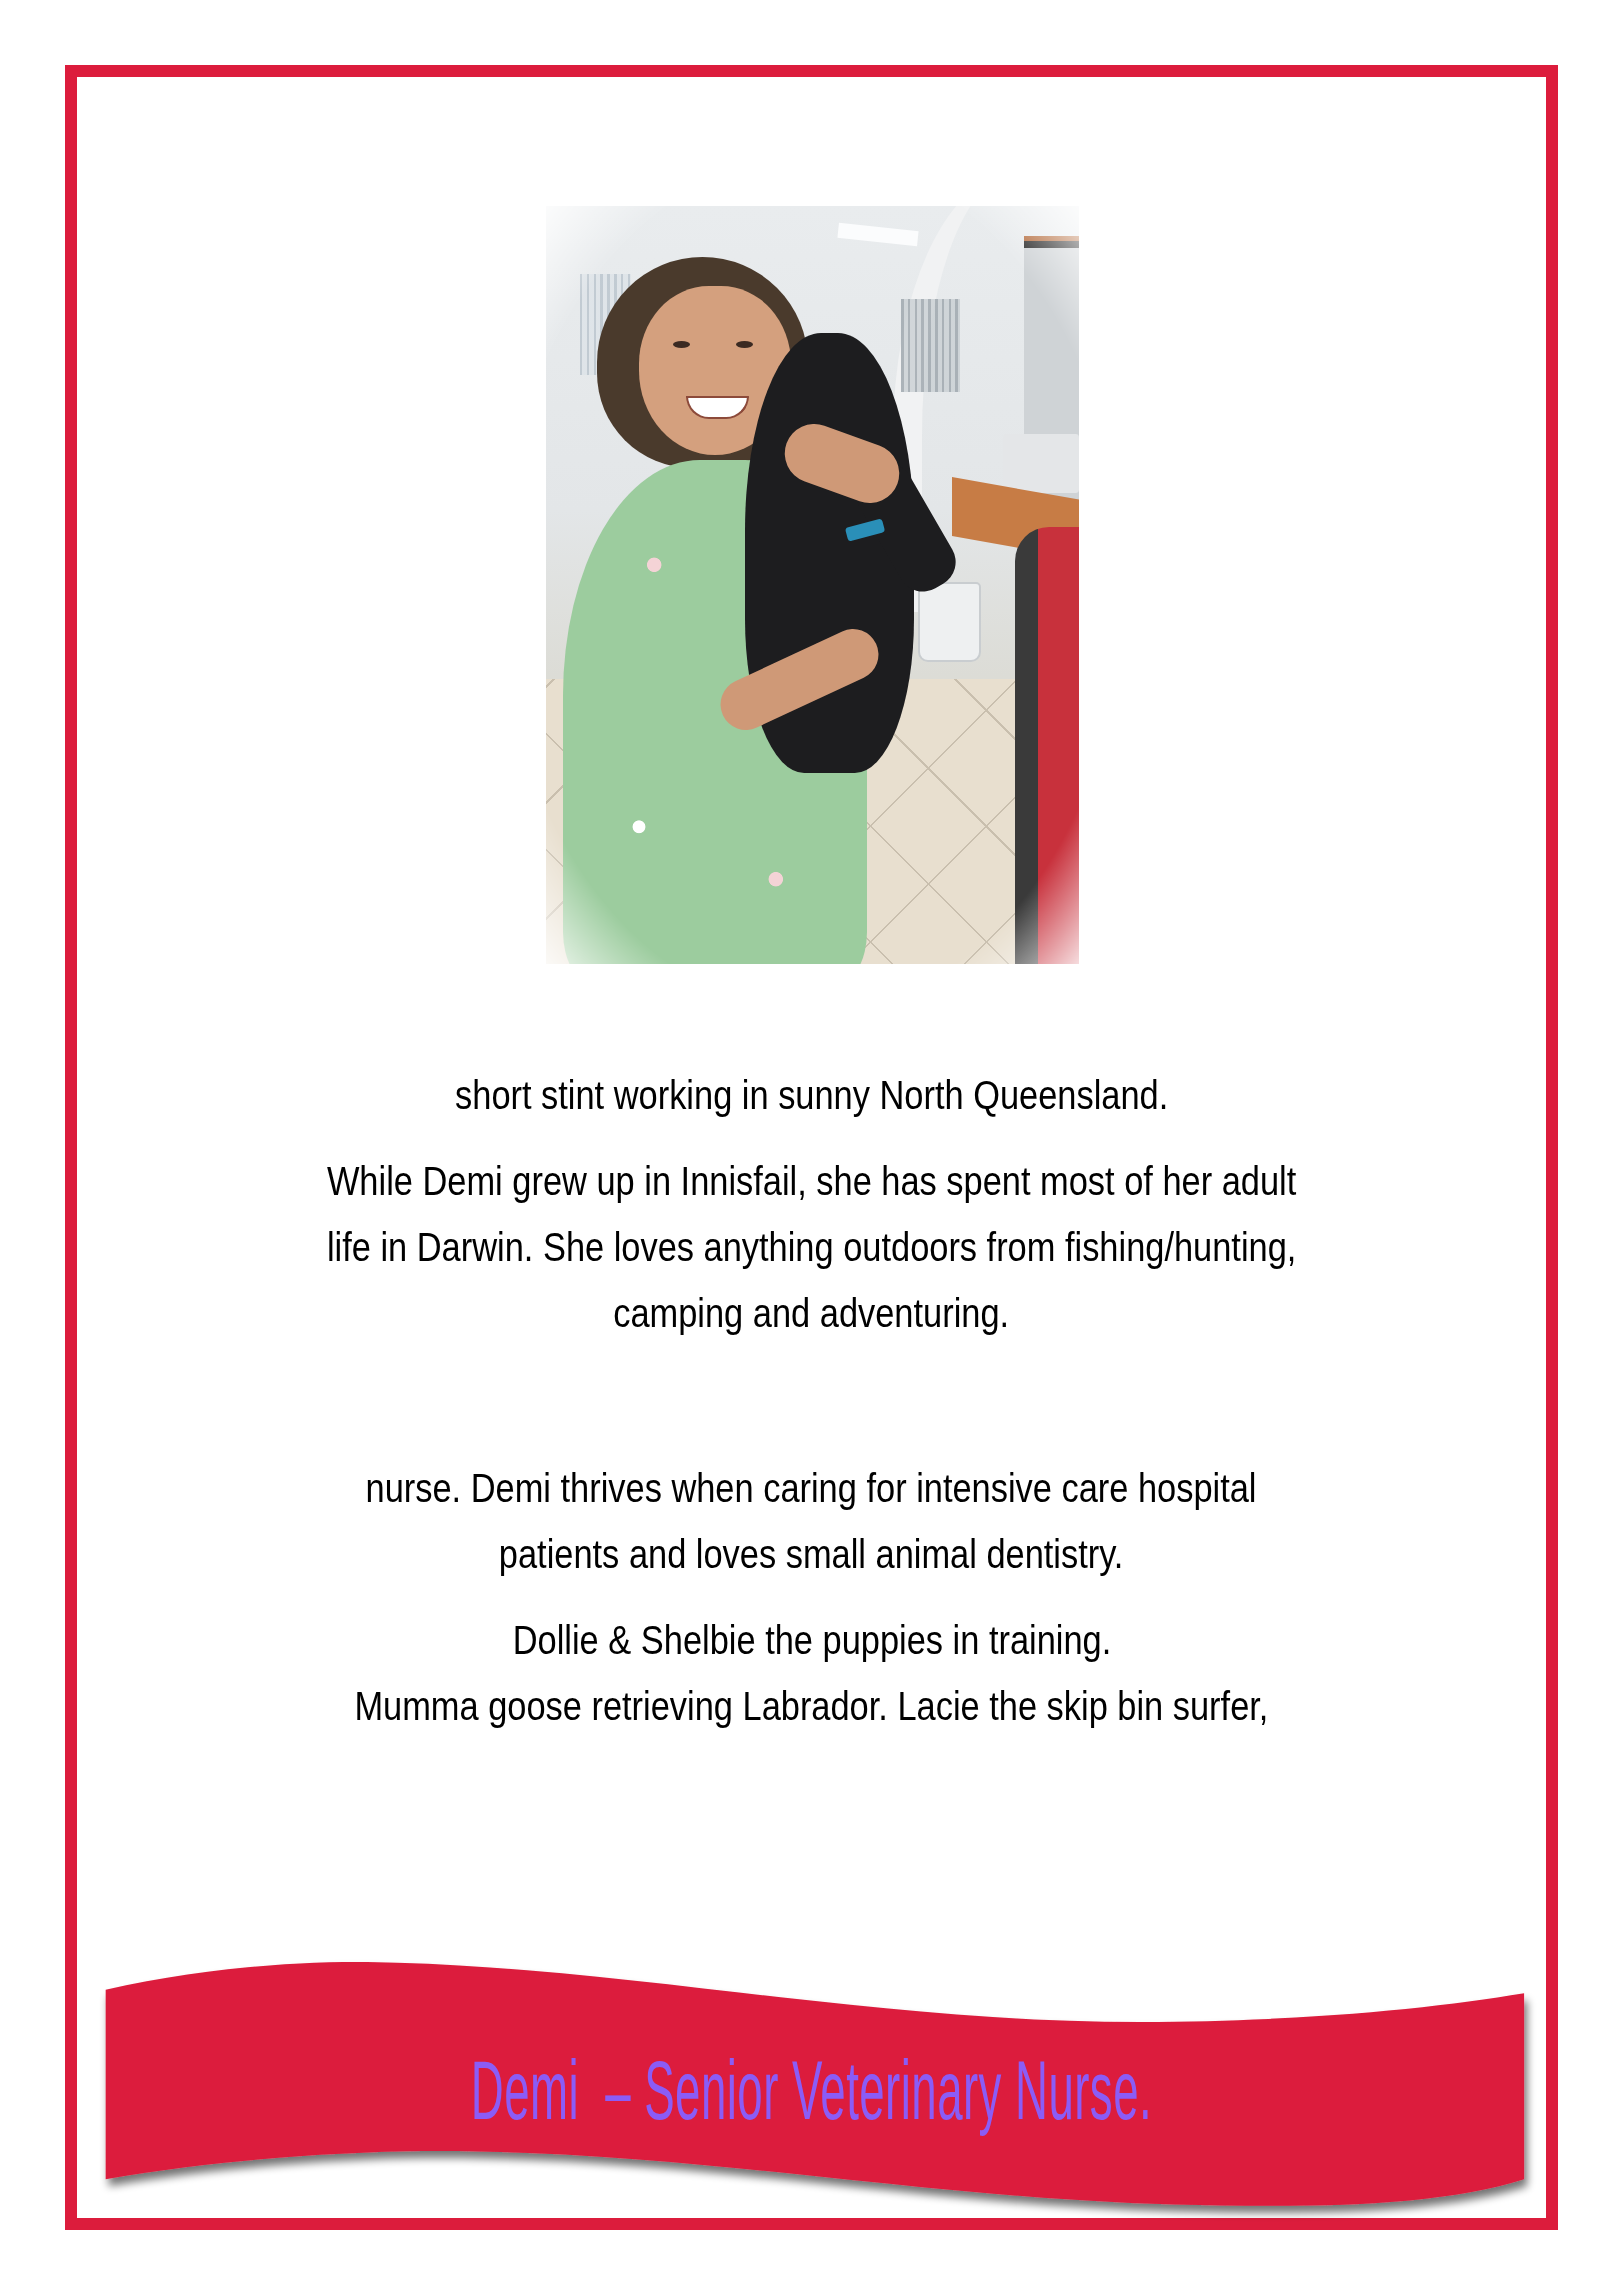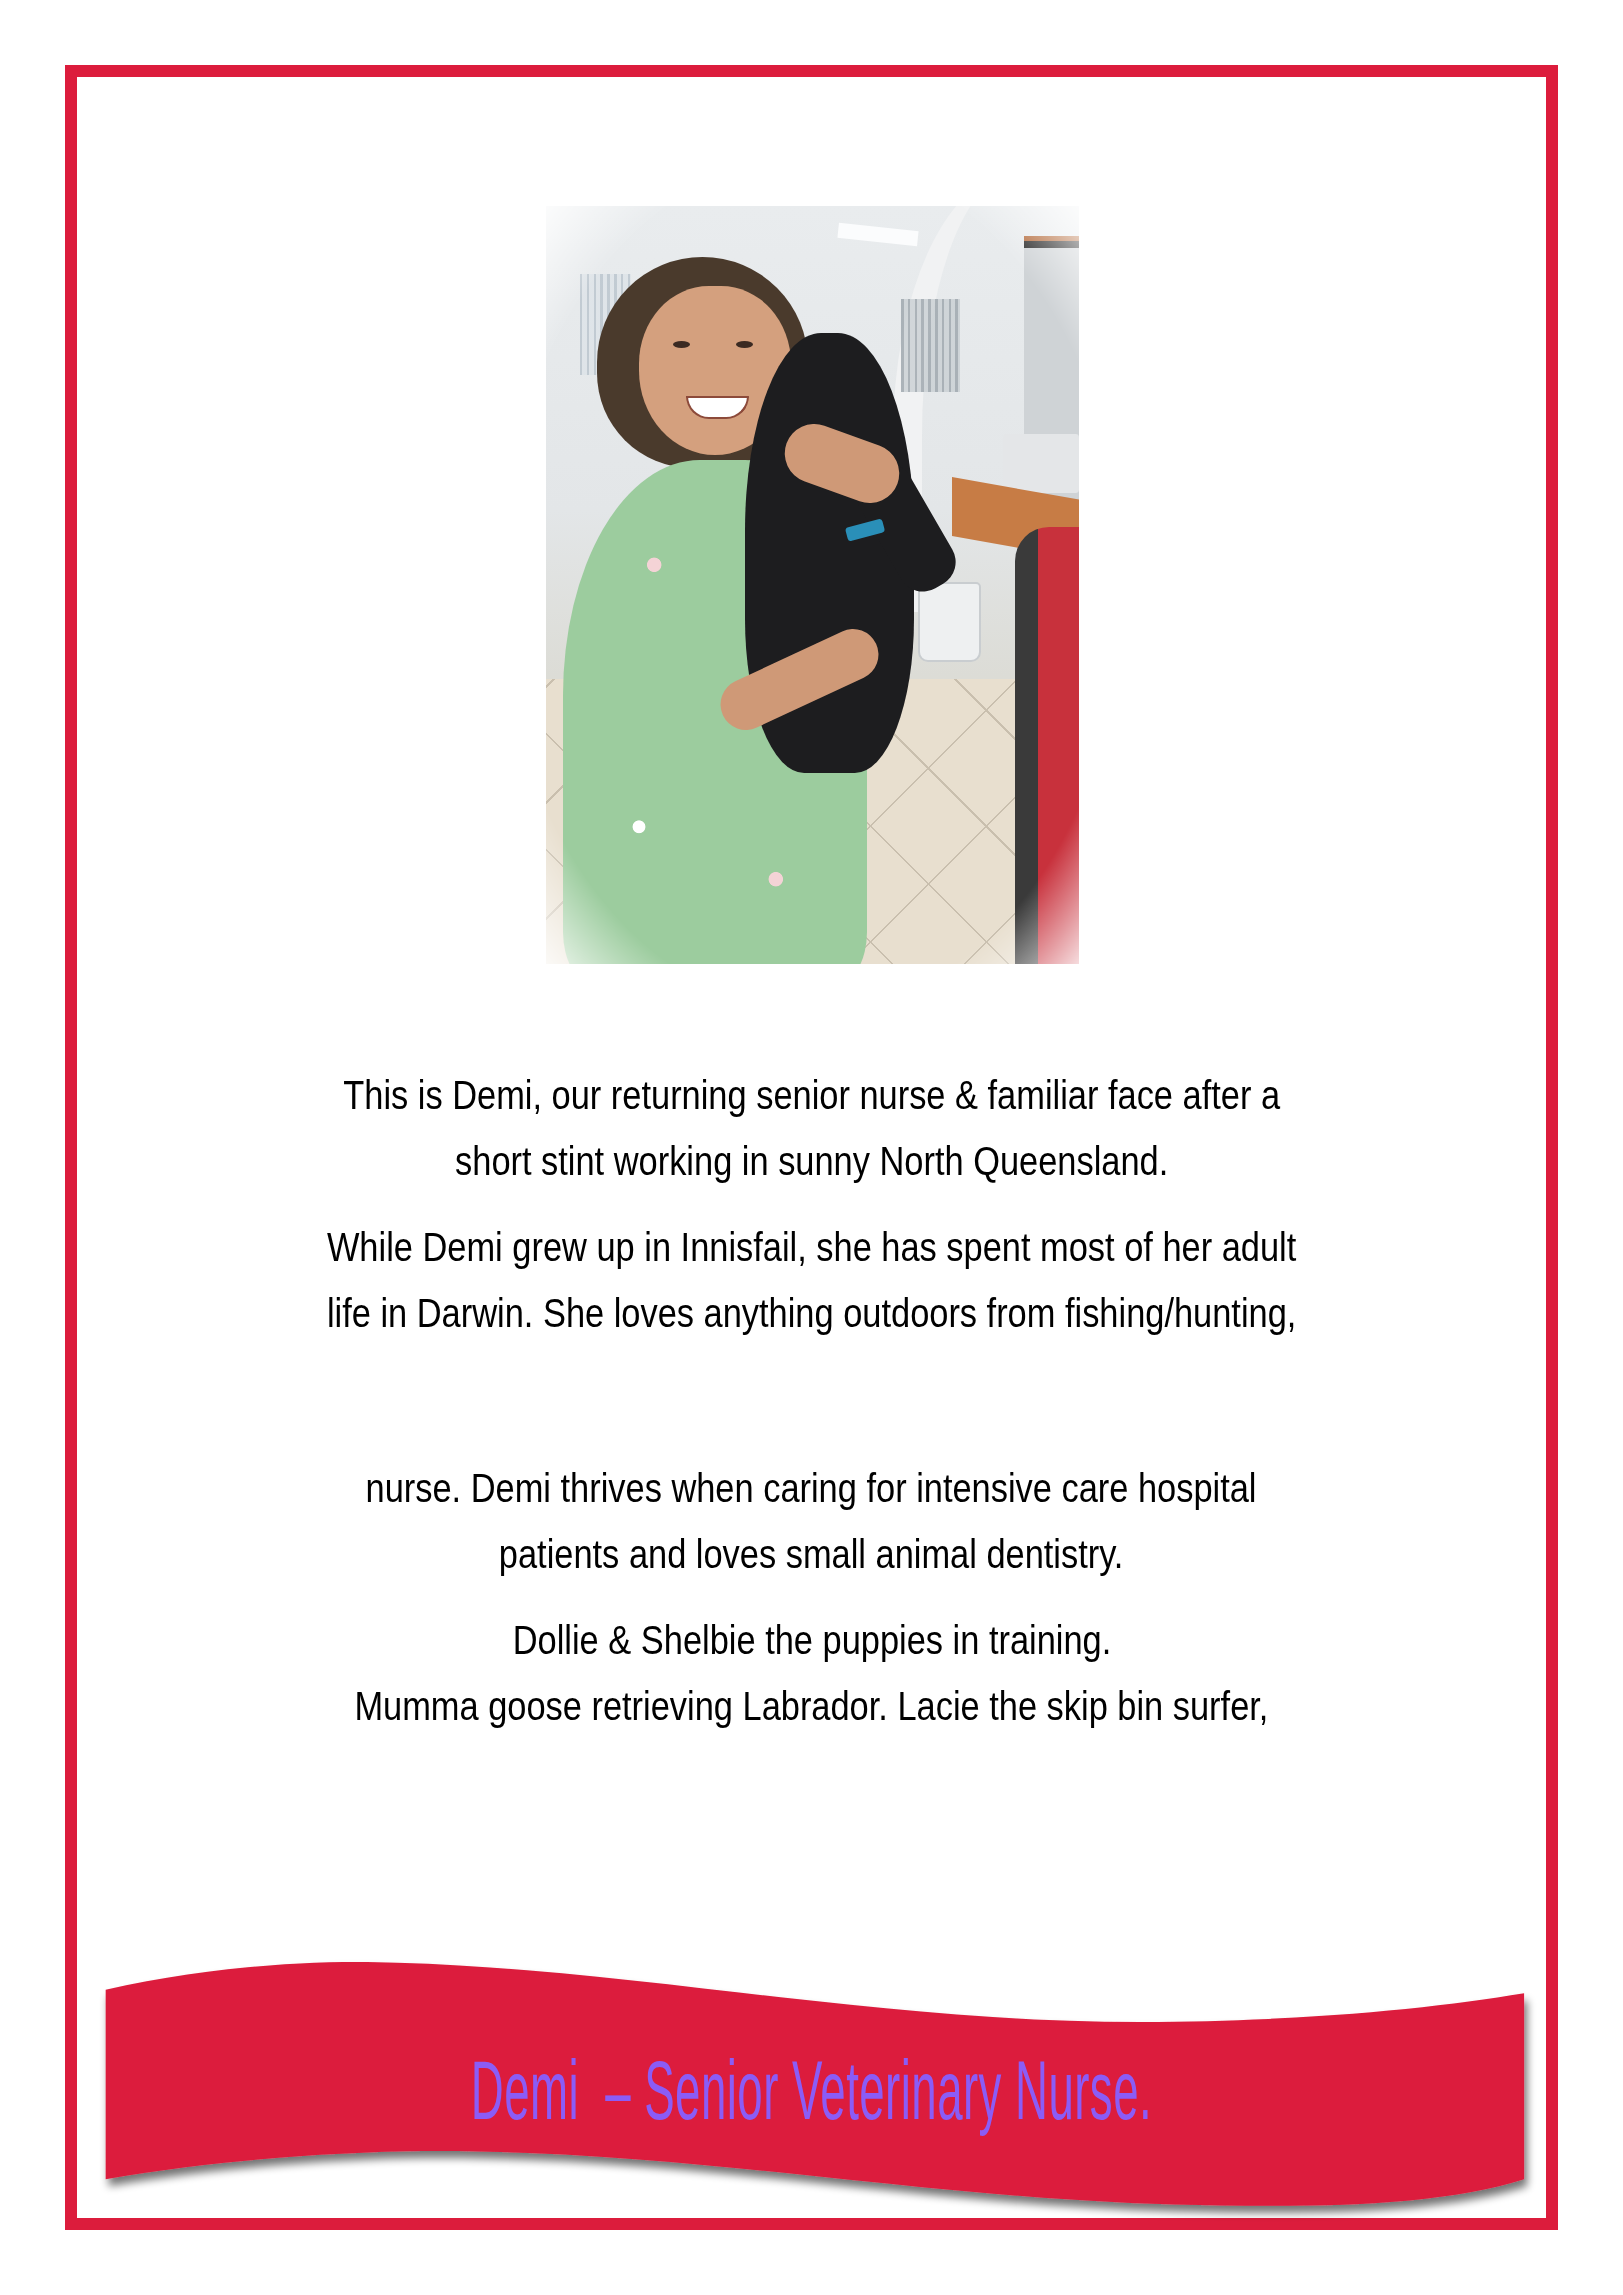--- a/index.html
+++ b/index.html
@@ -109,26 +109,26 @@
   <div class="smile"></div>
   <div class="dog"></div>
   <div class="dog-leg"></div>
   <div class="arm"></div>
   <div class="arm2"></div>
   <div class="watch"></div>
 </div>
 
 <div class="bio">
   <p class="para">
-    <span class="line"><span>This is Demi, our returning senior nurse &amp; familiar face after a</span></span>
     <span class="line"><span>short stint working in sunny North Queensland.</span></span>
   </p>
   <p class="para">
     <span class="line"><span>While Demi grew up in Innisfail, she has spent most of her adult</span></span>
     <span class="line"><span>life in Darwin. She loves anything outdoors from fishing/hunting,</span></span>
+    <span class="line"><span>camping and adventuring.</span></span>
   </p>
   <div class="blank"></div>
   <p class="para">
     <span class="line"><span>nurse. Demi thrives when caring for intensive care hospital</span></span>
     <span class="line"><span>patients and loves small animal dentistry.</span></span>
   </p>
   <p class="para">
     <span class="line"><span>Dollie &amp; Shelbie the puppies in training.</span></span>
     <span class="line"><span>Mumma goose retrieving Labrador. Lacie the skip bin surfer,</span></span>
   </p>

